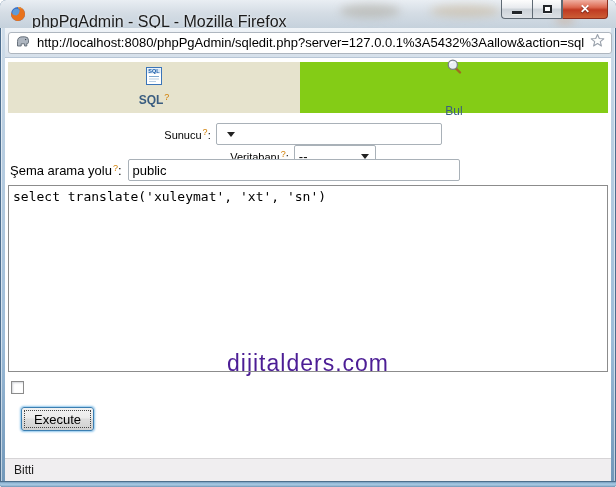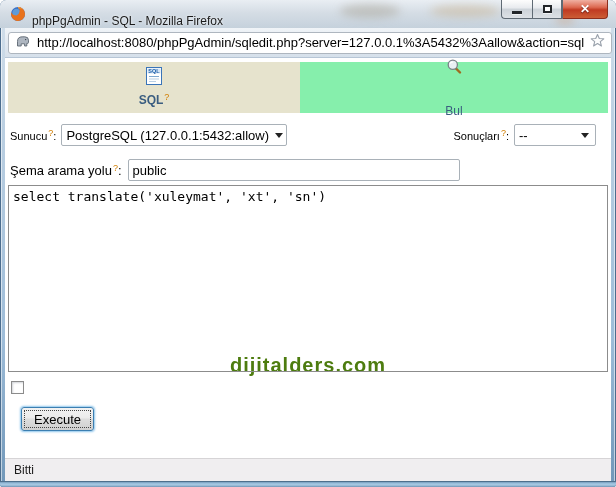--- a/index.html
+++ b/index.html
@@ -9,21 +9,21 @@
             box-shadow:inset 0 0 0 1px #4c6d8e, inset 0 0 0 2px rgba(255,255,255,.55); }
 
   
   .titlebar { position:absolute; top:0; left:0; right:0; height:28px;
               background:linear-gradient(180deg,#e9eef3 0%,#d5dde5 45%,#c5d1dc 100%); }
   .glass-blob { position:absolute; border-radius:50%; filter:blur(4px); pointer-events:none; }
   .blob1 { left:340px; top:4px; width:60px; height:14px; background:rgba(150,140,120,.35); }
   .blob2 { left:430px; top:5px; width:70px; height:12px; background:rgba(190,150,90,.30); }
   .blob3 { left:555px; top:16px; width:20px; height:8px; background:rgba(200,120,60,.30); }
   .fx-icon { position:absolute; left:10px; top:6px; width:16px; height:16px; }
-  .title-text { position:absolute; left:32px; top:8px; line-height:27px; font-size:12px; color:#1b1b1b;
+  .title-text { position:absolute; left:32px; top:8px; line-height:27px; font-size:16px; color:#1b1b1b;
                 text-shadow:0 0 3px rgba(255,255,255,.9); }
   .win-buttons { position:absolute; top:0; right:8px; display:flex; }
   .win-btn { height:19px; border:1px solid #5f6a74; border-top:none; display:flex; align-items:center; justify-content:center;
              background:linear-gradient(180deg,#fdfdfd 0%,#e7eaee 45%,#ccd2d8 50%,#dde1e6 100%); }
   .win-btn.min { width:31px; border-radius:0 0 0 4px; border-right:none; }
   .win-btn.max { width:30px; }
   .win-btn.close { width:46px; border-radius:0 0 4px 0; border-color:#8c2e1d; border-left-color:#5f6a74;
              background:linear-gradient(180deg,#f0b0a2 0%,#dd6a52 40%,#c03a22 55%,#cc5d35 100%); }
   .glyph-min { width:10px; height:3px; background:#23262a; margin-top:6px; box-shadow:0 1px 0 rgba(255,255,255,.6); }
   .glyph-max { width:9px; height:8px; border:2px solid #23262a; background:#fff; box-shadow:0 1px 0 rgba(255,255,255,.6); }
@@ -35,43 +35,43 @@
   .urlbox { flex:1; height:22px; display:flex; align-items:center; gap:6px; padding:0 6px;
             background:#fff; border:1px solid #aeb6bf; border-radius:3px; }
   .url-text { flex:1; font-size:13px; color:#000; white-space:nowrap; overflow:hidden; }
 
   
   .content { position:absolute; top:58px; left:5px; right:5px; bottom:29px; background:#fff; overflow:hidden; }
 
   .tabbar { margin:4px 3px 0 3px; height:51px; display:flex; }
   .tab { display:flex; flex-direction:column; align-items:center; justify-content:center; gap:1px; cursor:pointer; }
   .tab-sql { width:292px; background:#e6e3cd; }
-  .tab-bul { flex:1; background:#86efac;gap:24px; }
+  .tab-bul { flex:1; background:#84cc16;gap:24px; }
   .tab-label { font-size:12px; color:#3a5d80; }
   .tab-sql .tab-label { font-weight:bold; }
   .help { color:#d07d00; font-size:9px; vertical-align:4px; margin-left:1px; text-decoration:none; cursor:pointer; }
 
-  .row1 { margin:10px 3px 0 3px; height:24px; display:flex; align-items:center; justify-content:space-between; padding:0 12px 0 2px; }
+  .row1 { margin:10px 3px 0 3px; height:24px; display:flex; align-items:center; justify-content:space-between; padding:0 12px 0 2px;flex-direction:column; }
   .fgroup { display:flex; align-items:center; gap:5px; }
   .small-label { font-size:11px; color:#000; }
   .big-label { font-size:13px; color:#000; }
   .select { height:22px; background:#fff; border:1px solid #a9b1b8; border-radius:2px; display:flex; align-items:center;
             justify-content:space-between; padding:0 6px 0 4px; cursor:default; }
   .select-server { width:226px; }
   .select-db { width:82px; }
   .select-value { font-size:13px; color:#000; white-space:nowrap; }
   .sel-arrow { width:0; height:0; border-left:4px solid transparent; border-right:4px solid transparent; border-top:5px solid #222; margin-left:6px; }
 
   .row2 { margin:12px 3px 0 3px; height:22px; display:flex; align-items:center; gap:6px; padding-left:2px; }
   .schema-input { width:332px; height:22px; border:1px solid #a9b1b8; border-radius:2px; font-size:13px; padding:0 4px;
                   font-family:"Liberation Sans", sans-serif; color:#000; }
 
   .ta-wrap { position:relative; margin:4px 3px 0 3px; height:187px; }
   .watermark { position:absolute; left:50%; bottom:-5px; transform:translateX(-50%); z-index:0;
-               font-size:20px; font-weight:bold; letter-spacing:1px; color:#4d7c0f; white-space:nowrap; pointer-events:none; }
+               font-size:23px; font-weight:normal; letter-spacing:1px; color:#4c1d95; white-space:nowrap; pointer-events:none; }
   .sql-textarea { position:relative; z-index:1; width:100%; height:100%; background:transparent; resize:none;
                   border:1px solid #8c8c8c; font-family:"DejaVu Sans Mono", monospace; font-size:13px; color:#000; padding:3px 4px; }
 
   .cb-row { margin:8px 3px 0 3px; height:15px; display:flex; align-items:center; gap:7px; padding-left:3px; }
   .cb { appearance:none; -webkit-appearance:none; width:13px; height:13px; border:1px solid #8b8b8b; background:#fff;
         box-shadow:inset 1px 1px 2px rgba(120,130,140,.35); margin:0; cursor:pointer; }
   .cb-label { font-size:13px; color:#000; }
 
   .btn-row { margin:12px 3px 0 3px; display:flex; gap:10px; padding-left:13px; }
   .btn { height:24px; padding:0 12px; font-family:"Liberation Sans", sans-serif; font-size:13px; color:#000;
@@ -161,26 +161,25 @@
           </svg>
         </span>
         <span class="tab-label">Bul</span>
       </div>
     </div>
 
     <div class="row1">
       <div class="fgroup">
         <span class="small-label"><span>Sunucu</span><span class="help">?</span><span>:</span></span>
         <div class="select select-server">
-          <span class="select-value">PostgreSQL (127.0.0.1:5432:allow)</span>
           <span class="sel-arrow"></span>
         </div>
       </div>
       <div class="fgroup">
-        <span class="small-label"><span>Sonuçları</span><span class="help">?</span><span>:</span></span>
+        <span class="small-label"><span>Veritabanı</span><span class="help">?</span><span>:</span></span>
         <div class="select select-db">
           <span class="select-value">--</span>
           <span class="sel-arrow"></span>
         </div>
       </div>
     </div>
 
     <div class="row2">
       <span class="big-label"><span>Şema arama yolu</span><span class="help">?</span><span>:</span></span>
       <input class="schema-input" type="text" value="public" style="">

